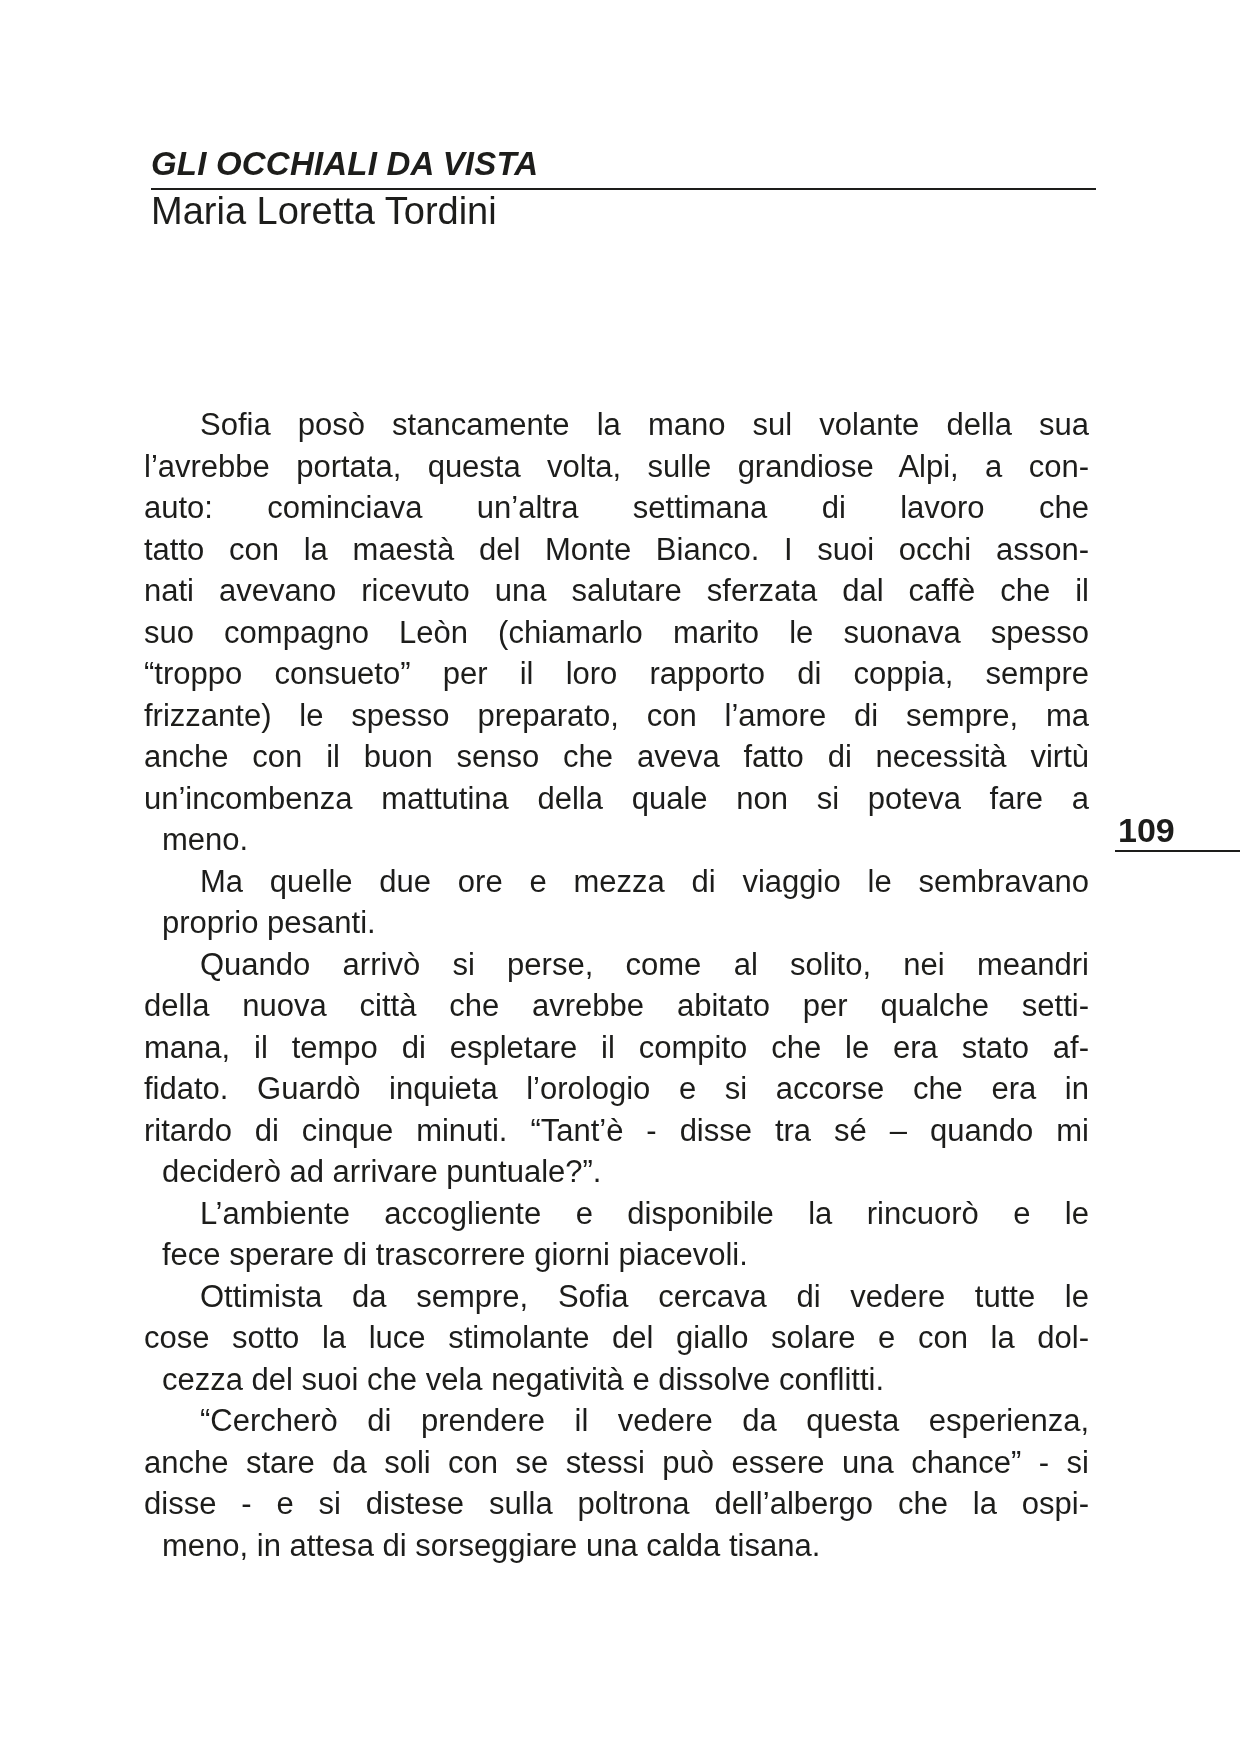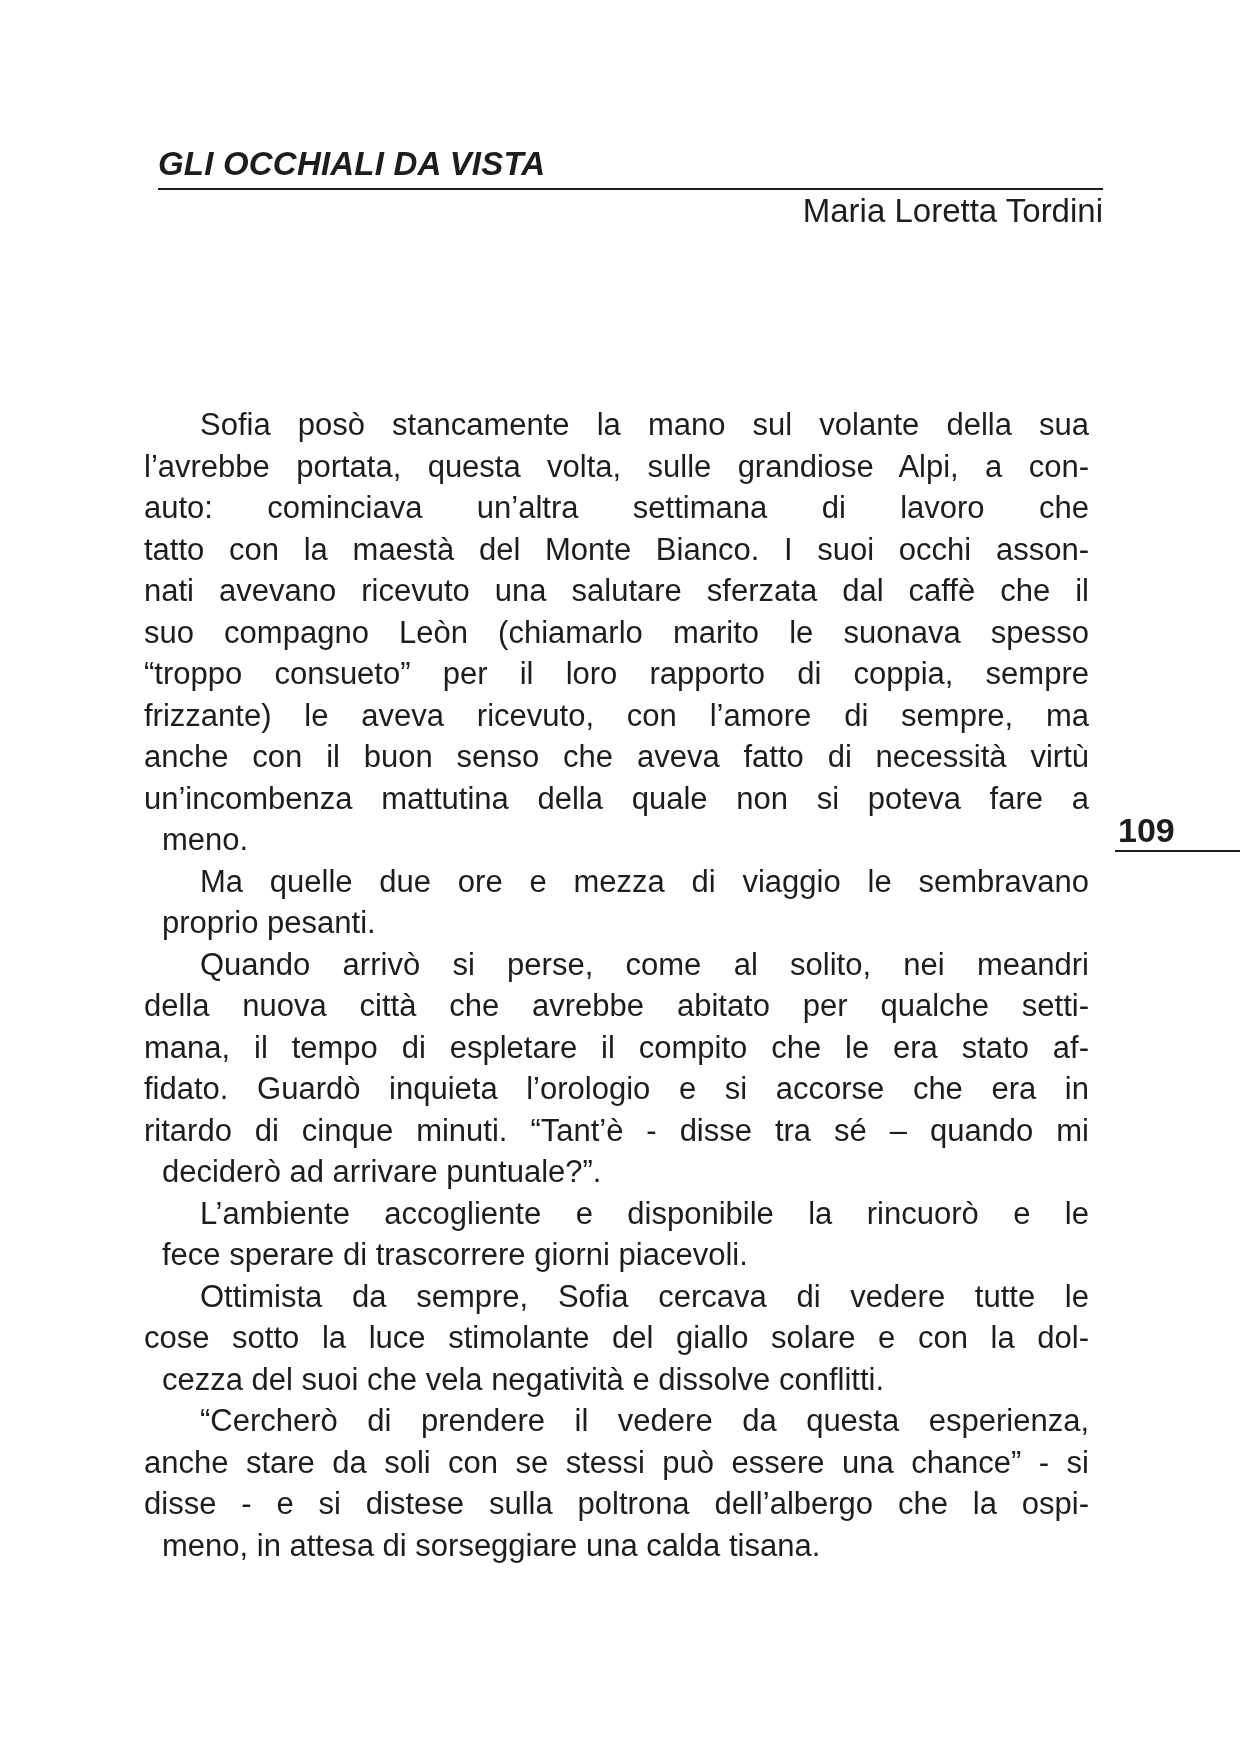--- a/index.html
+++ b/index.html
@@ -10,40 +10,39 @@
     color: #1d1d1b;
   }
   .page {
     position: relative;
     width: 1240px; height: 1754px;
     background: #ffffff;
     overflow: hidden;
   }
   .header {
     position: absolute;
-    left: 158px; top: 146px; width: 945px;
+    left: 151px; top: 146px; width: 945px;
   }
   .title {
     font-size: 33px;
     line-height: 36px;
     font-weight: 700;
     font-style: italic;
     letter-spacing: 0.2px;
   }
   .title-rule {
     border: 0;
     border-top: 2px solid #1d1d1b;
     margin: 6px 0 0 0;
   }
   .author {
-    font-size: 33px;
+    font-size: 38px;
     line-height: 36px;
     margin-top: 3px;
     font-weight: 400;
-    text-align: right;
   }
   .body-text {
     position: absolute;
     left: 144px; top: 404px; width: 945px;
     font-size: 31px;
     line-height: 41.5px;
   }
   .para { margin: 0; padding: 0; }
   .line {
     text-align: justify;
@@ -84,21 +83,21 @@
   <div class="body-text">
 
     <div class="para">
       <div class="line first">Sofia posò stancamente la mano sul volante della sua</div>
       <div class="line">l’avrebbe portata, questa volta, sulle grandiose Alpi, a con-</div>
       <div class="line">auto: cominciava un’altra settimana di lavoro che</div>
       <div class="line">tatto con la maestà del Monte Bianco. I suoi occhi asson-</div>
       <div class="line">nati avevano ricevuto una salutare sferzata dal caffè che il</div>
       <div class="line">suo compagno Leòn (chiamarlo marito le suonava spesso</div>
       <div class="line">“troppo consueto” per il loro rapporto di coppia, sempre</div>
-      <div class="line">frizzante) le aveva ricevuto, con l’amore di sempre, ma</div>
+      <div class="line">frizzante) le spesso preparato, con l’amore di sempre, ma</div>
       <div class="line">anche con il buon senso che aveva fatto di necessità virtù</div>
       <div class="line">un’incombenza mattutina della quale non si poteva fare a</div>
       <div class="line last">meno.</div>
     </div>
 
     <div class="para">
       <div class="line first">Ma quelle due ore e mezza di viaggio le sembravano</div>
       <div class="line last">proprio pesanti.</div>
     </div>
 

